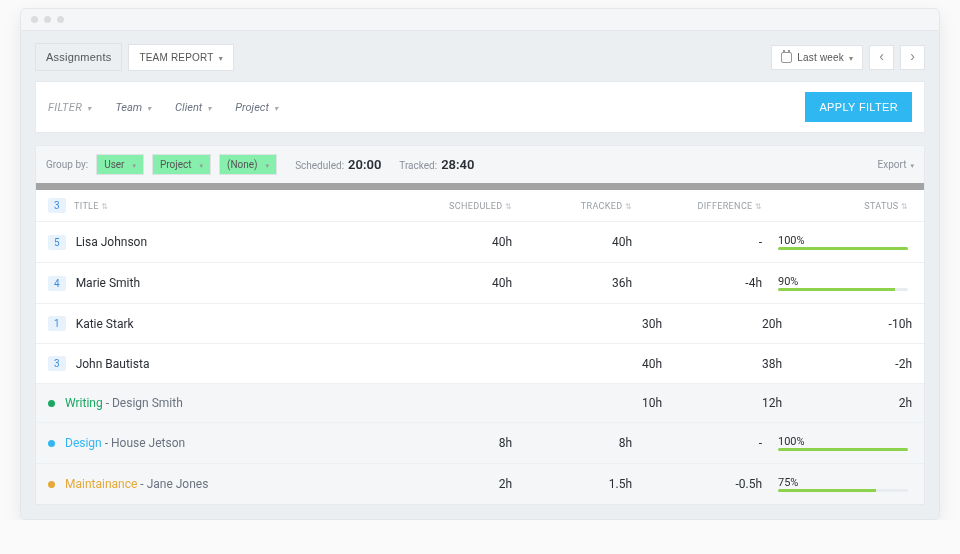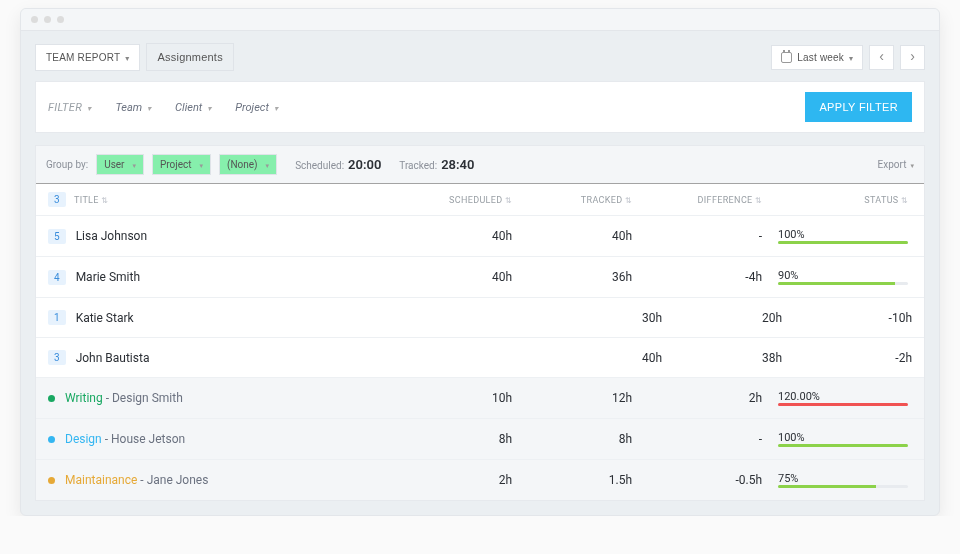--- a/index.html
+++ b/index.html
@@ -84,21 +84,21 @@
     font-size: 11px;
     font-weight: 500;
     padding: 9px 14px;
     cursor:pointer;
     text-transform: uppercase;
     letter-spacing: 0.03em;
   }
   .panel { margin: 0 14px 14px; background:#fff; border:1px solid #e6e9ed; }
   .panel-top {
     background:#f4f6f8;
-    border-bottom:1px solid #a3a3a3;
+    border-bottom:7px solid #a3a3a3;
     display:flex;
     align-items:center;
     padding:8px 10px;
     gap:8px;
     font-size:10px;
     color:#8b9099;
     justify-content:center;
   }
   .mini-select {
     background:#86efac;
@@ -166,26 +166,26 @@
 
 <div class="window">
 
   <div class="chrome">
     <span class="dot"></span>
     <span class="dot"></span>
     <span class="dot"></span>
   </div>
 
   <div class="toolbar">
+    <button class="btn ghost" style="text-transform:none; font-size:11px;">
+      <span>Assignments</span>
+    </button>
     <button class="btn">
       <span>TEAM REPORT</span>
       <span class="caret"></span>
-    </button>
-    <button class="btn ghost" style="text-transform:none; font-size:11px;">
-      <span>Assignments</span>
     </button>
     <div class="spacer"></div>
     <button class="btn small">
       <span class="cal"></span>
       <span>Last week</span>
       <span class="caret"></span>
     </button>
     <button class="btn small">
         <span class="chev-l"></span>
       </button>
@@ -311,28 +311,20 @@
     <div class="col-diff">-2h</div>
         </div>
         <div class="row alt">
     <div class="col-title">
       <span class="bullet" style="background:#19a862"></span>
       <span><span style="color:#19a862">Writing</span> <span class="sub">- Design Smith</span></span>
     </div>
     <div class="col-sched">10h</div>
     <div class="col-tracked">12h</div>
     <div class="col-diff">2h</div>
-    <div class="col-status">
-      <div class="col-status-inner">
-        <span class="status-num">120.00%</span>
-        <span class="bar">
-                <span class="fill red" style="width:100%"></span>
-              </span>
-      </div>
-    </div>
         </div>
         <div class="row alt">
     <div class="col-title">
       <span class="bullet" style="background:#34b6f1"></span>
       <span><span style="color:#34b6f1">Design</span> <span class="sub">- House Jetson</span></span>
     </div>
     <div class="col-sched">8h</div>
     <div class="col-tracked">8h</div>
     <div class="col-diff">-</div>
     <div class="col-status">

